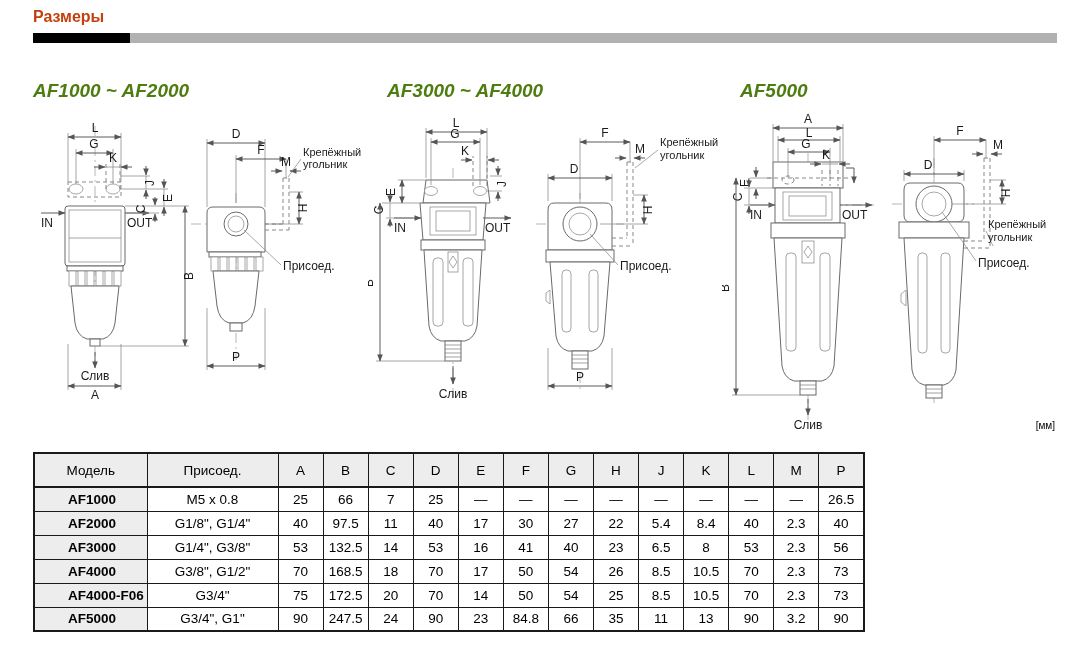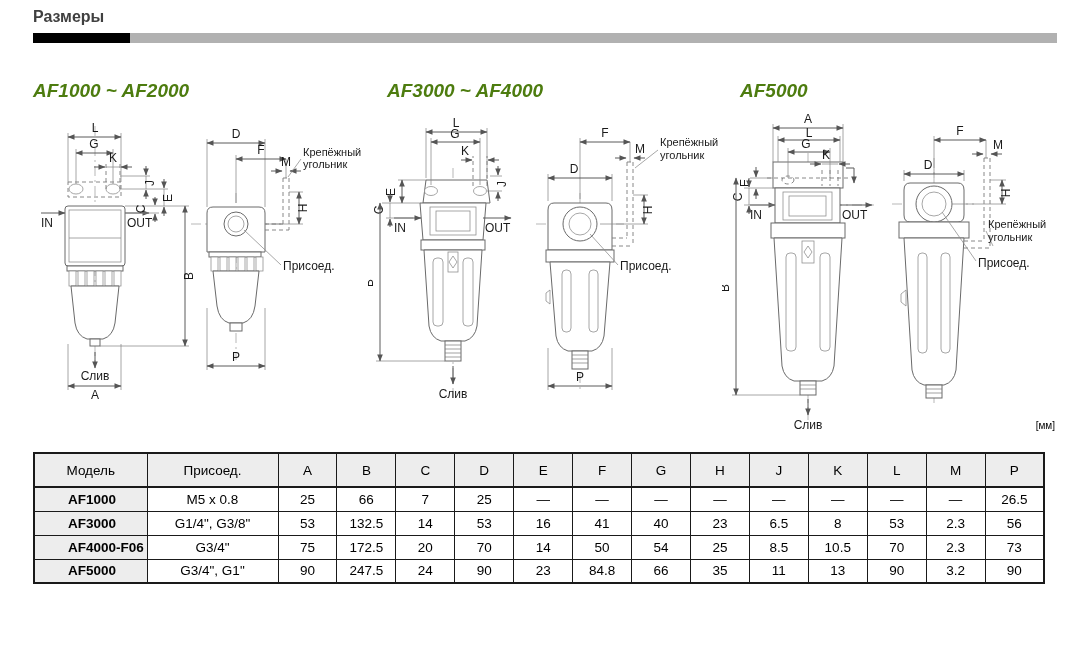--- a/index.html
+++ b/index.html
@@ -3,21 +3,21 @@
 <meta charset="utf-8">
 <style>
   * { margin:0; padding:0; box-sizing:border-box; }
   body { background:#fff; }
   .page {
     position:relative; width:1079px; height:663px; background:#ffffff;
     font-family:"Liberation Sans", sans-serif; color:#111; overflow:hidden;
   }
   .page-title {
     position:absolute; left:33px; top:8px;
-    font-size:16px; font-weight:bold; color:#404040;
+    font-size:16px; font-weight:bold; color:#c2410c;
   }
   .rule { position:absolute; left:33px; top:33px; width:1024px; height:10px; font-size:0; }
   .rule-black { display:inline-block; width:97px; height:10px; background:#000; }
   .rule-gray  { display:inline-block; width:927px; height:10px; background:#b1b1b1; }
   .sec { position:absolute; top:80px; font-size:19px; font-weight:bold; color:#4d7c0f;font-style:italic; }
   .sec1 { left:33px; } .sec2 { left:387px; } .sec3 { left:740px; }
   .draw { position:absolute; }
   .d1 { left:33px;  top:98px; }
   .d2 { left:368px; top:98px; }
   .d3 { left:722px; top:98px; }
@@ -30,21 +30,21 @@
   .ext  { stroke:#8a8a8a; stroke-width:0.75; fill:none; }
   .dash { stroke:#7a7a7a; stroke-width:0.9; fill:none; stroke-dasharray:4 3; }
   .cl   { stroke:#9a9a9a; stroke-width:0.7; fill:none; stroke-dasharray:10 4 2 4; }
   .hat  { stroke:#7a7a7a; stroke-width:0.7; }
   svg text { font-family:"Liberation Sans", sans-serif; font-size:12px; fill:#1a1a1a; }
   svg text.t11 { font-size:11px; }
   svg text.mid { text-anchor:middle; }
 
   
   table.dims {
-    position:absolute; left:33px; top:452px; width:1012px;
+    position:absolute; left:33px; top:452px; width:832px;
     border-collapse:collapse; table-layout:fixed;
     font-size:13.5px; color:#000; border:2px solid #1a1a1a;
   }
   table.dims th, table.dims td {
     border:1px solid #1a1a1a; text-align:center; vertical-align:middle;
     overflow:hidden; white-space:nowrap;
   }
   table.dims thead th { height:34px; background:#ededed; font-weight:normal; border-bottom:2px solid #1a1a1a; }
   table.dims tbody td { height:24px; background:#ffffff; }
   table.dims tbody td.model { background:#ededed; font-weight:bold; text-align:left; padding-left:33px; }
@@ -499,37 +499,71 @@
           <td class="">—</td>
           <td class="">—</td>
           <td class="">—</td>
           <td class="">—</td>
           <td class="">—</td>
           <td class="">—</td>
           <td class="">—</td>
           <td class="">26.5</td>
         </tr>
         <tr>
+          <td class="model">AF2000</td>
+          <td class="">G1/8", G1/4"</td>
+          <td class="">40</td>
+          <td class="">97.5</td>
+          <td class="">11</td>
+          <td class="">40</td>
+          <td class="">17</td>
+          <td class="">30</td>
+          <td class="">27</td>
+          <td class="">22</td>
+          <td class="">5.4</td>
+          <td class="">8.4</td>
+          <td class="">40</td>
+          <td class="">2.3</td>
+          <td class="">40</td>
+        </tr>
+        <tr>
           <td class="model">AF3000</td>
           <td class="">G1/4", G3/8"</td>
           <td class="">53</td>
           <td class="">132.5</td>
           <td class="">14</td>
           <td class="">53</td>
           <td class="">16</td>
           <td class="">41</td>
           <td class="">40</td>
           <td class="">23</td>
           <td class="">6.5</td>
           <td class="">8</td>
           <td class="">53</td>
           <td class="">2.3</td>
           <td class="">56</td>
         </tr>
         <tr>
+          <td class="model">AF4000</td>
+          <td class="">G3/8", G1/2"</td>
+          <td class="">70</td>
+          <td class="">168.5</td>
+          <td class="">18</td>
+          <td class="">70</td>
+          <td class="">17</td>
+          <td class="">50</td>
+          <td class="">54</td>
+          <td class="">26</td>
+          <td class="">8.5</td>
+          <td class="">10.5</td>
+          <td class="">70</td>
+          <td class="">2.3</td>
+          <td class="">73</td>
+        </tr>
+        <tr>
           <td class="model">AF4000-F06</td>
           <td class="">G3/4"</td>
           <td class="">75</td>
           <td class="">172.5</td>
           <td class="">20</td>
           <td class="">70</td>
           <td class="">14</td>
           <td class="">50</td>
           <td class="">54</td>
           <td class="">25</td>

